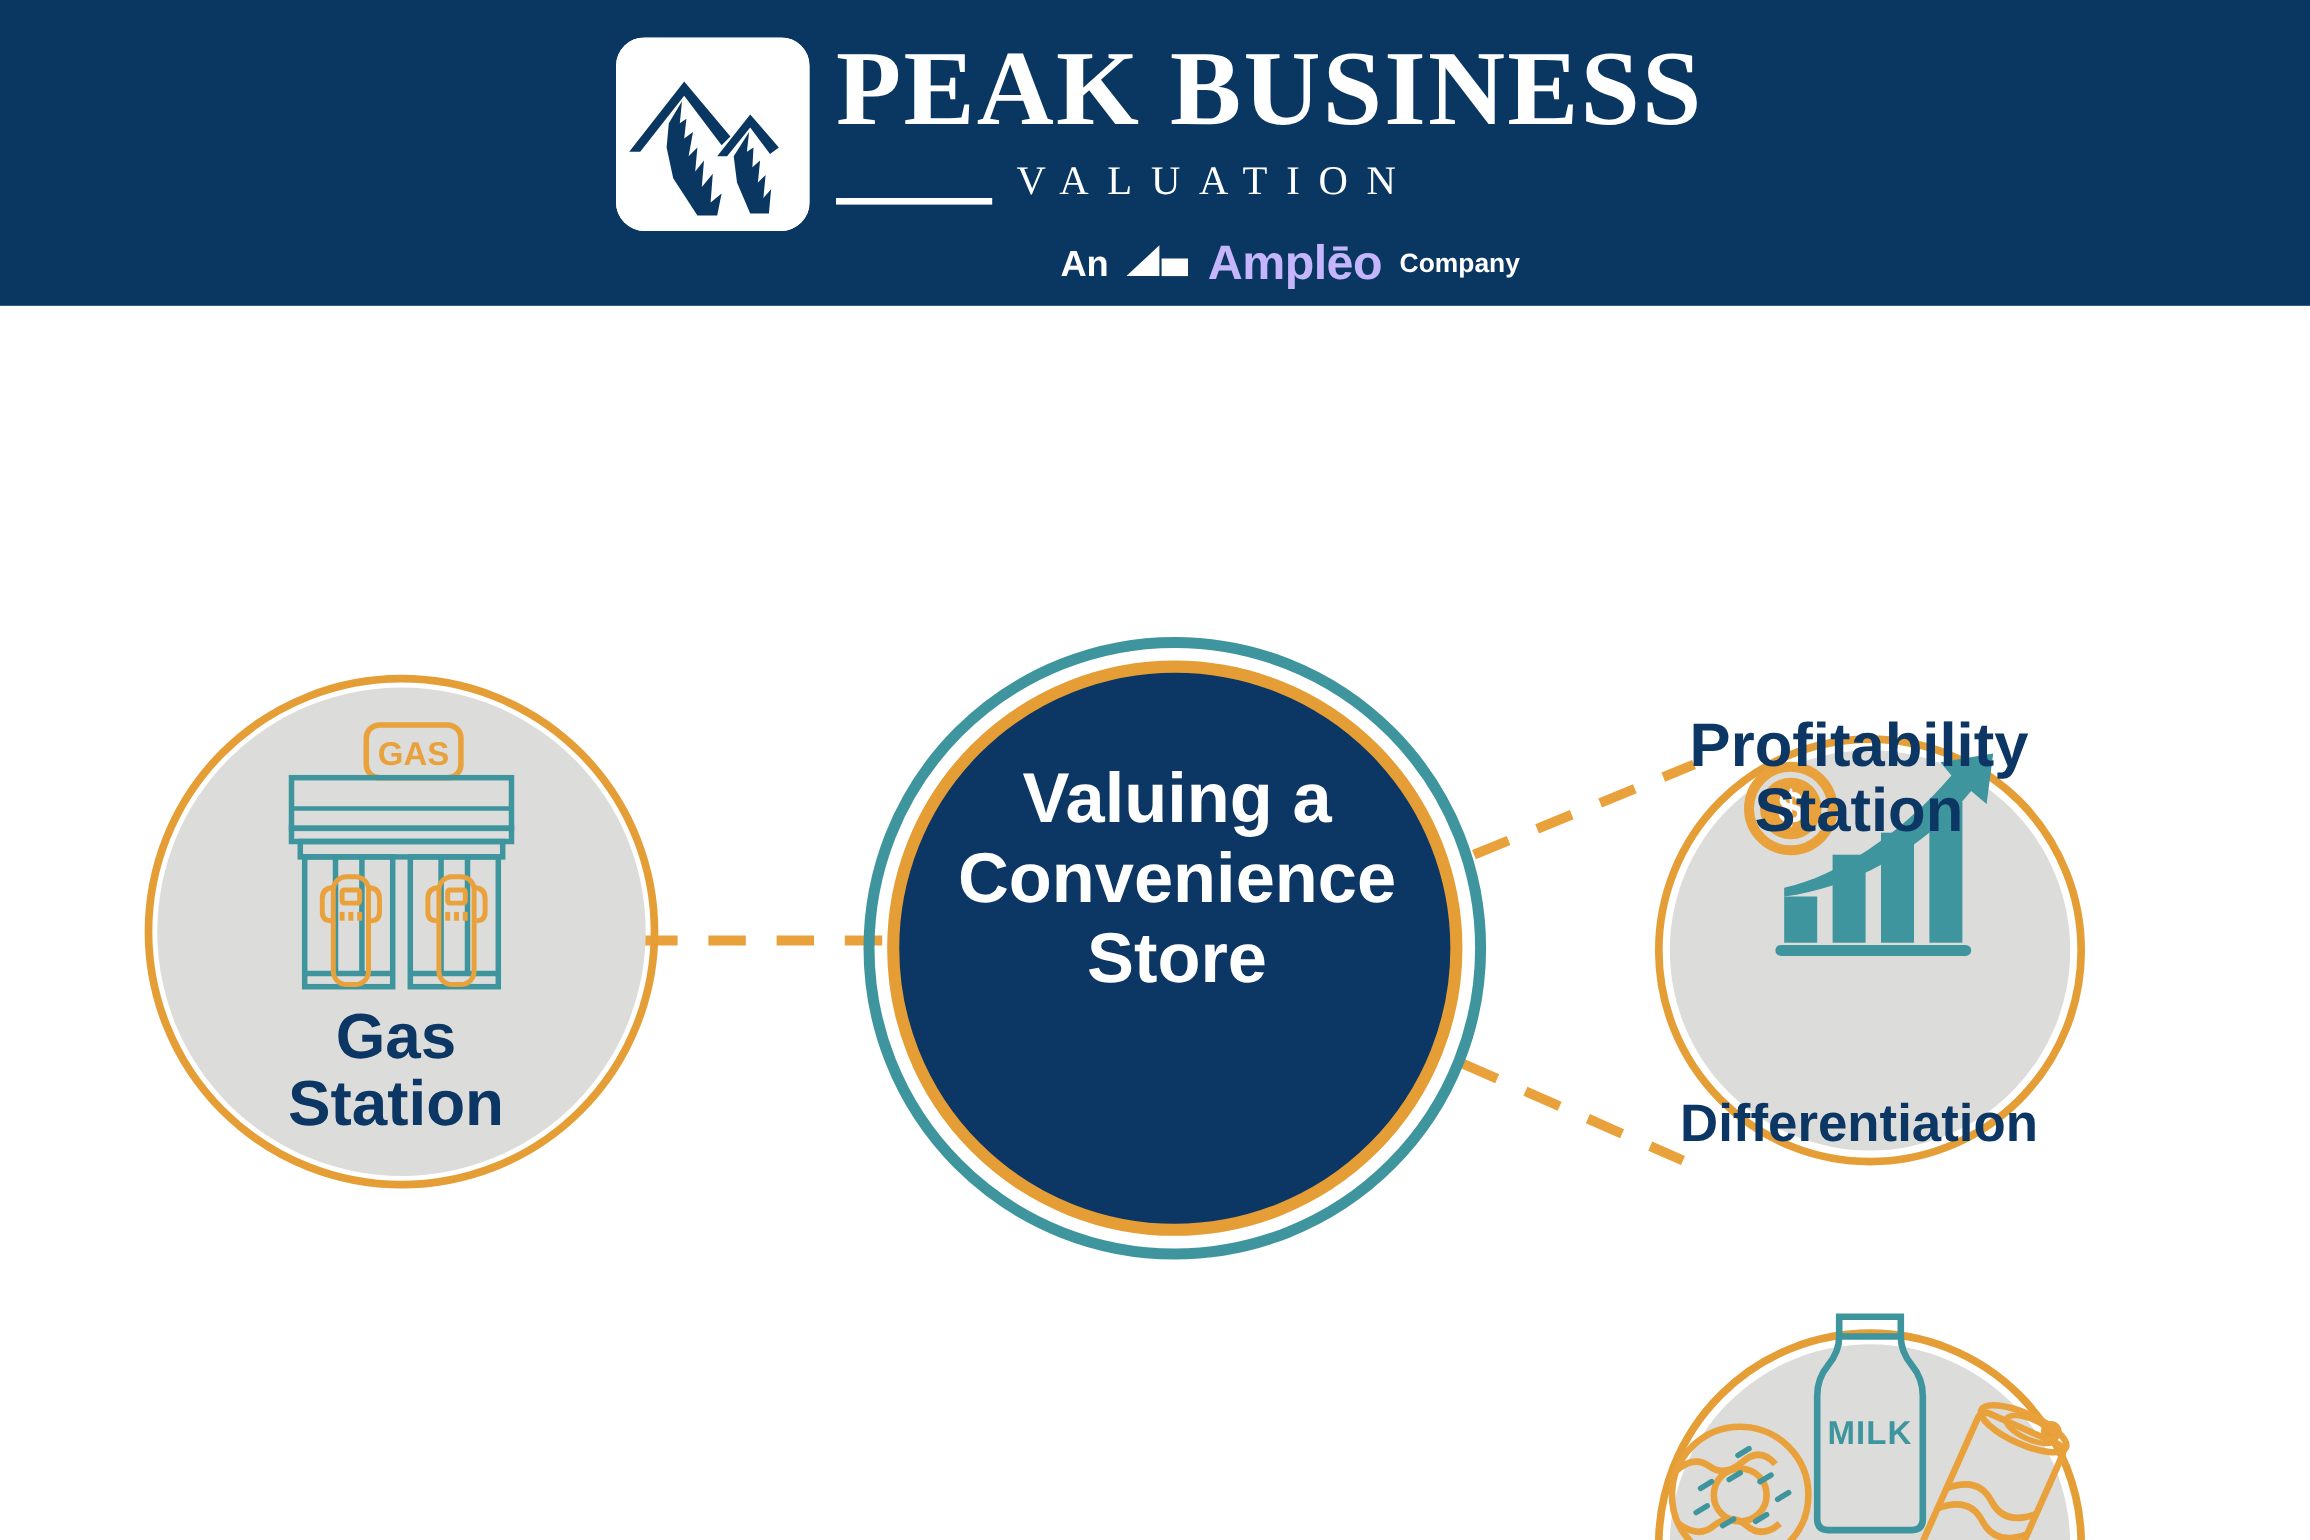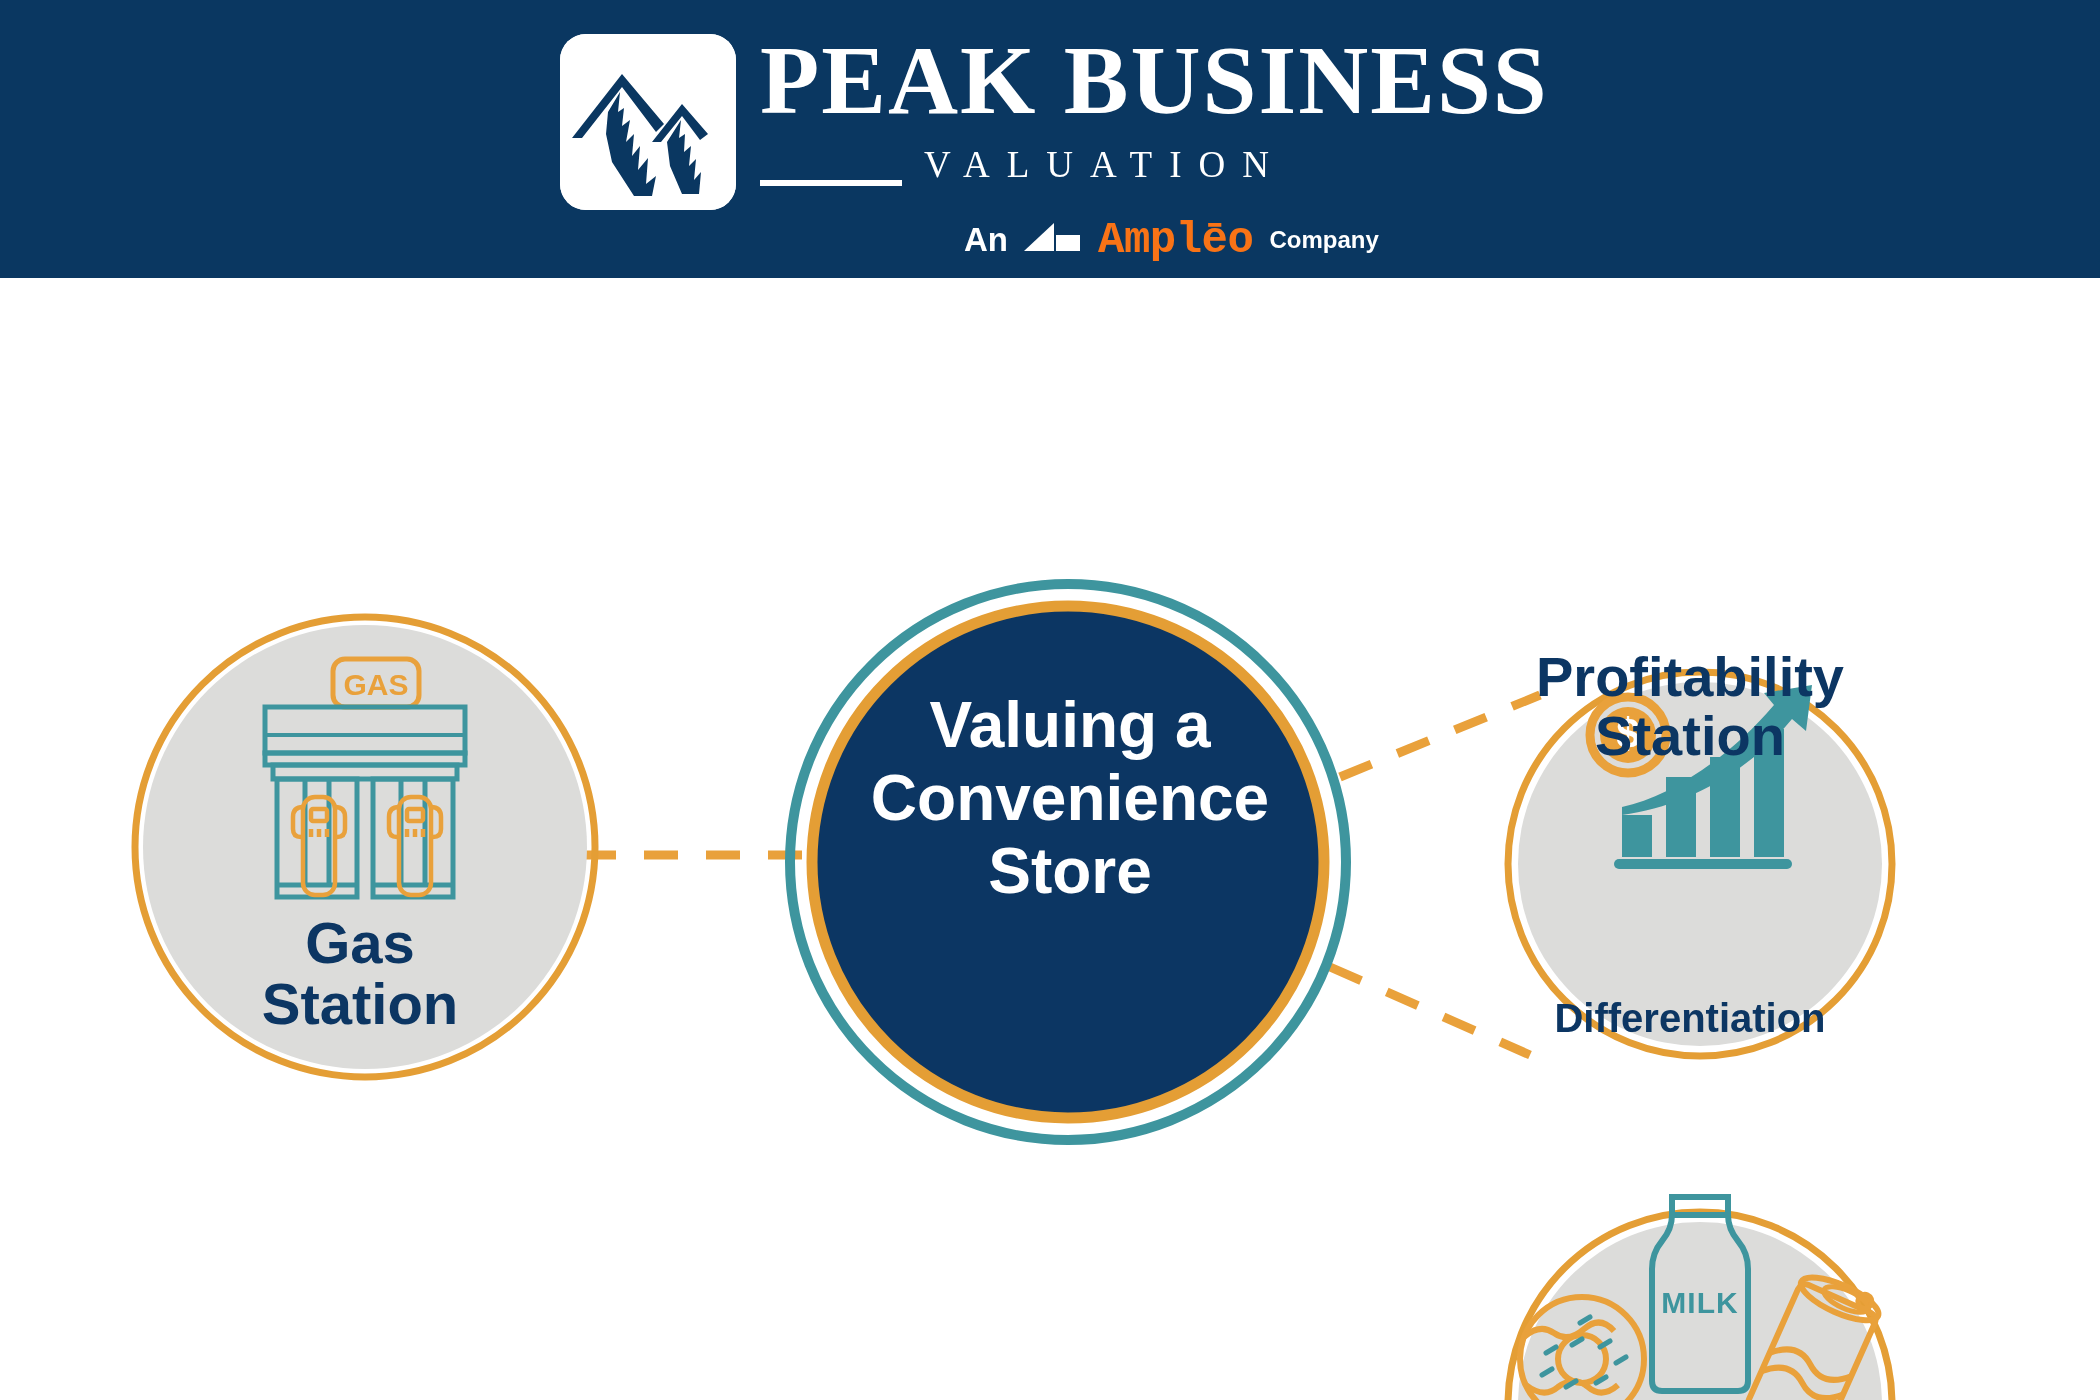--- a/index.html
+++ b/index.html
@@ -91,24 +91,24 @@
     font-weight: bold;
     font-size: 33px;
     color: #ffffff;
     letter-spacing: 0px;
   }
   .ampleo-glyph {
     margin: 0 14px 0 16px;
     display: inline-block;
   }
   .ampleo-name {
-    font-family: Liberation Mono, monospace;
+    font-family: Liberation Sans, sans-serif;
     font-weight: bold;
     font-size: 44px;
-    color: #f97316;
+    color: #c4b5fd;
     letter-spacing: -0.5px;
     line-height: 1;
   }
   .ampleo-company {
     font-family: "Liberation Sans", sans-serif;
     font-weight: bold;
     font-size: 24px;
     color: #ffffff;
     margin-left: 16px;
   }
@@ -138,21 +138,21 @@
   #label-gas {
     left: 150px; top: 595px; width: 420px;
     font-size: 58px;
   }
   #label-profit {
     left: 1470px; top: 330px; width: 440px;
     font-size: 56px;
   }
   #label-diff {
     left: 1455px; top: 680px; width: 470px;
-    font-size: 40px;
+    font-size: 48px;
   }
   #label-center {
     left: 800px; top: 372px; width: 540px;
     font-size: 64px;
     color: #ffffff;
     line-height: 1.14;
   }
 </style>
 </head>
 <body>

